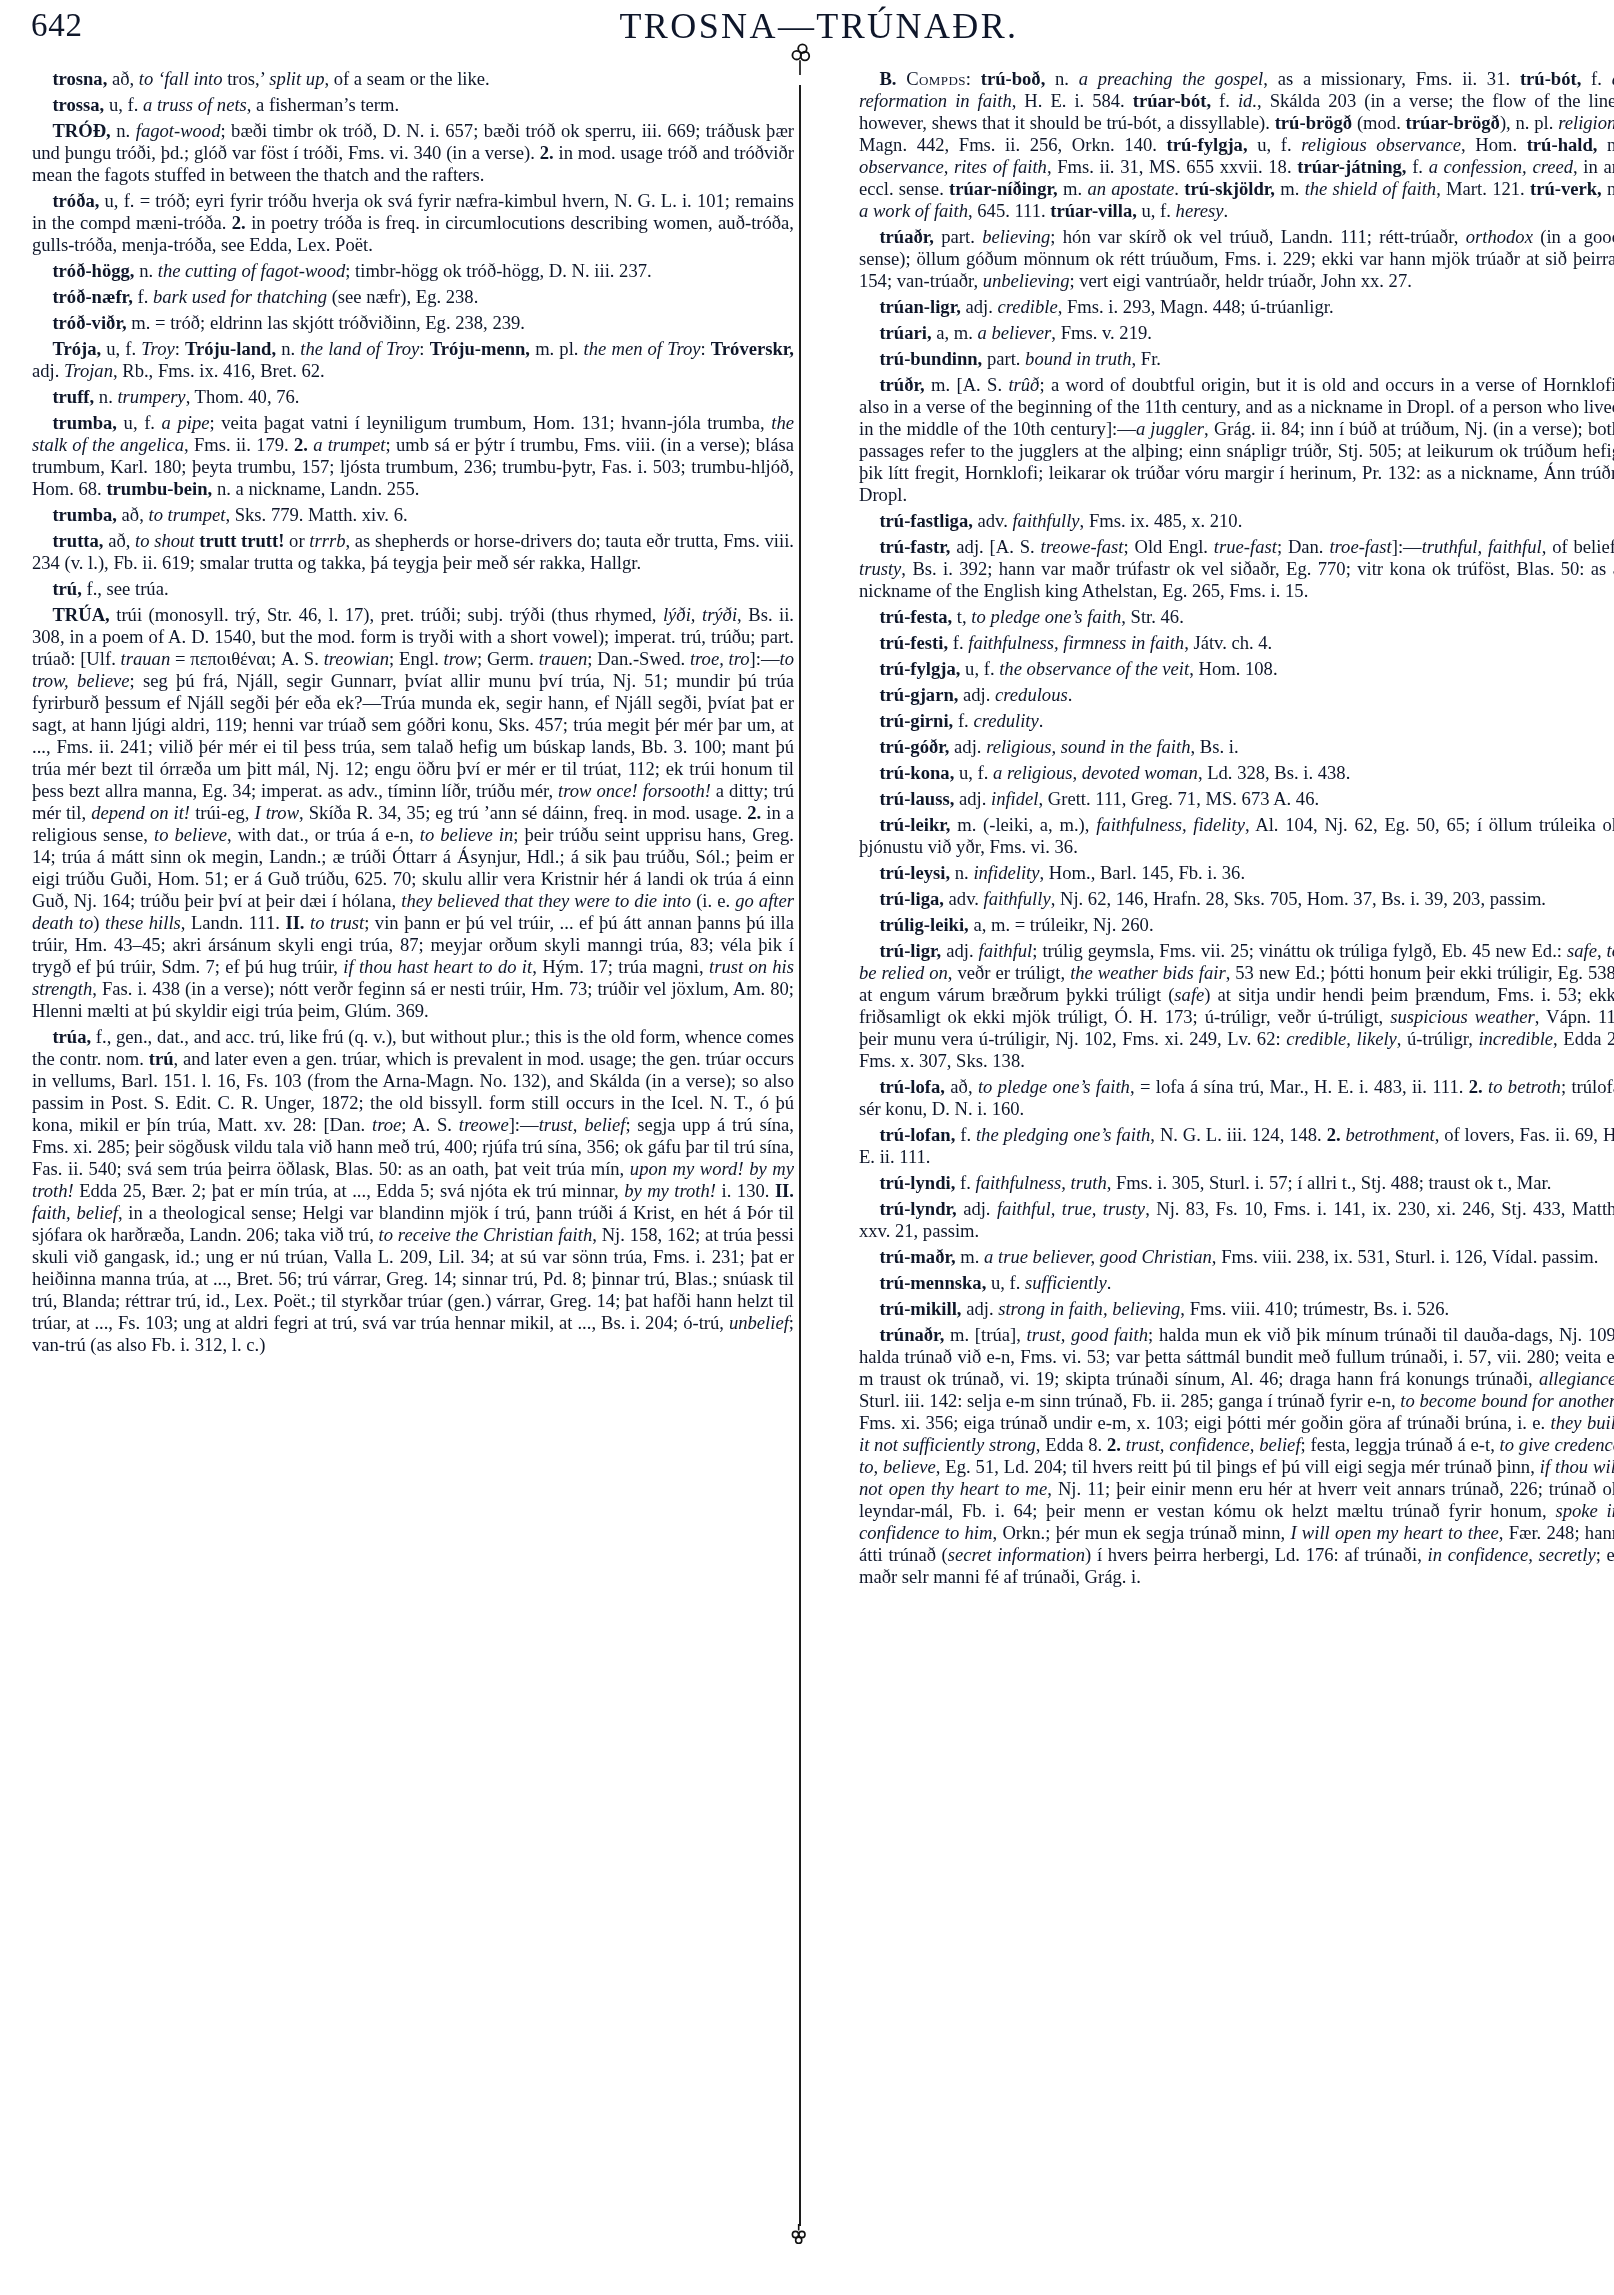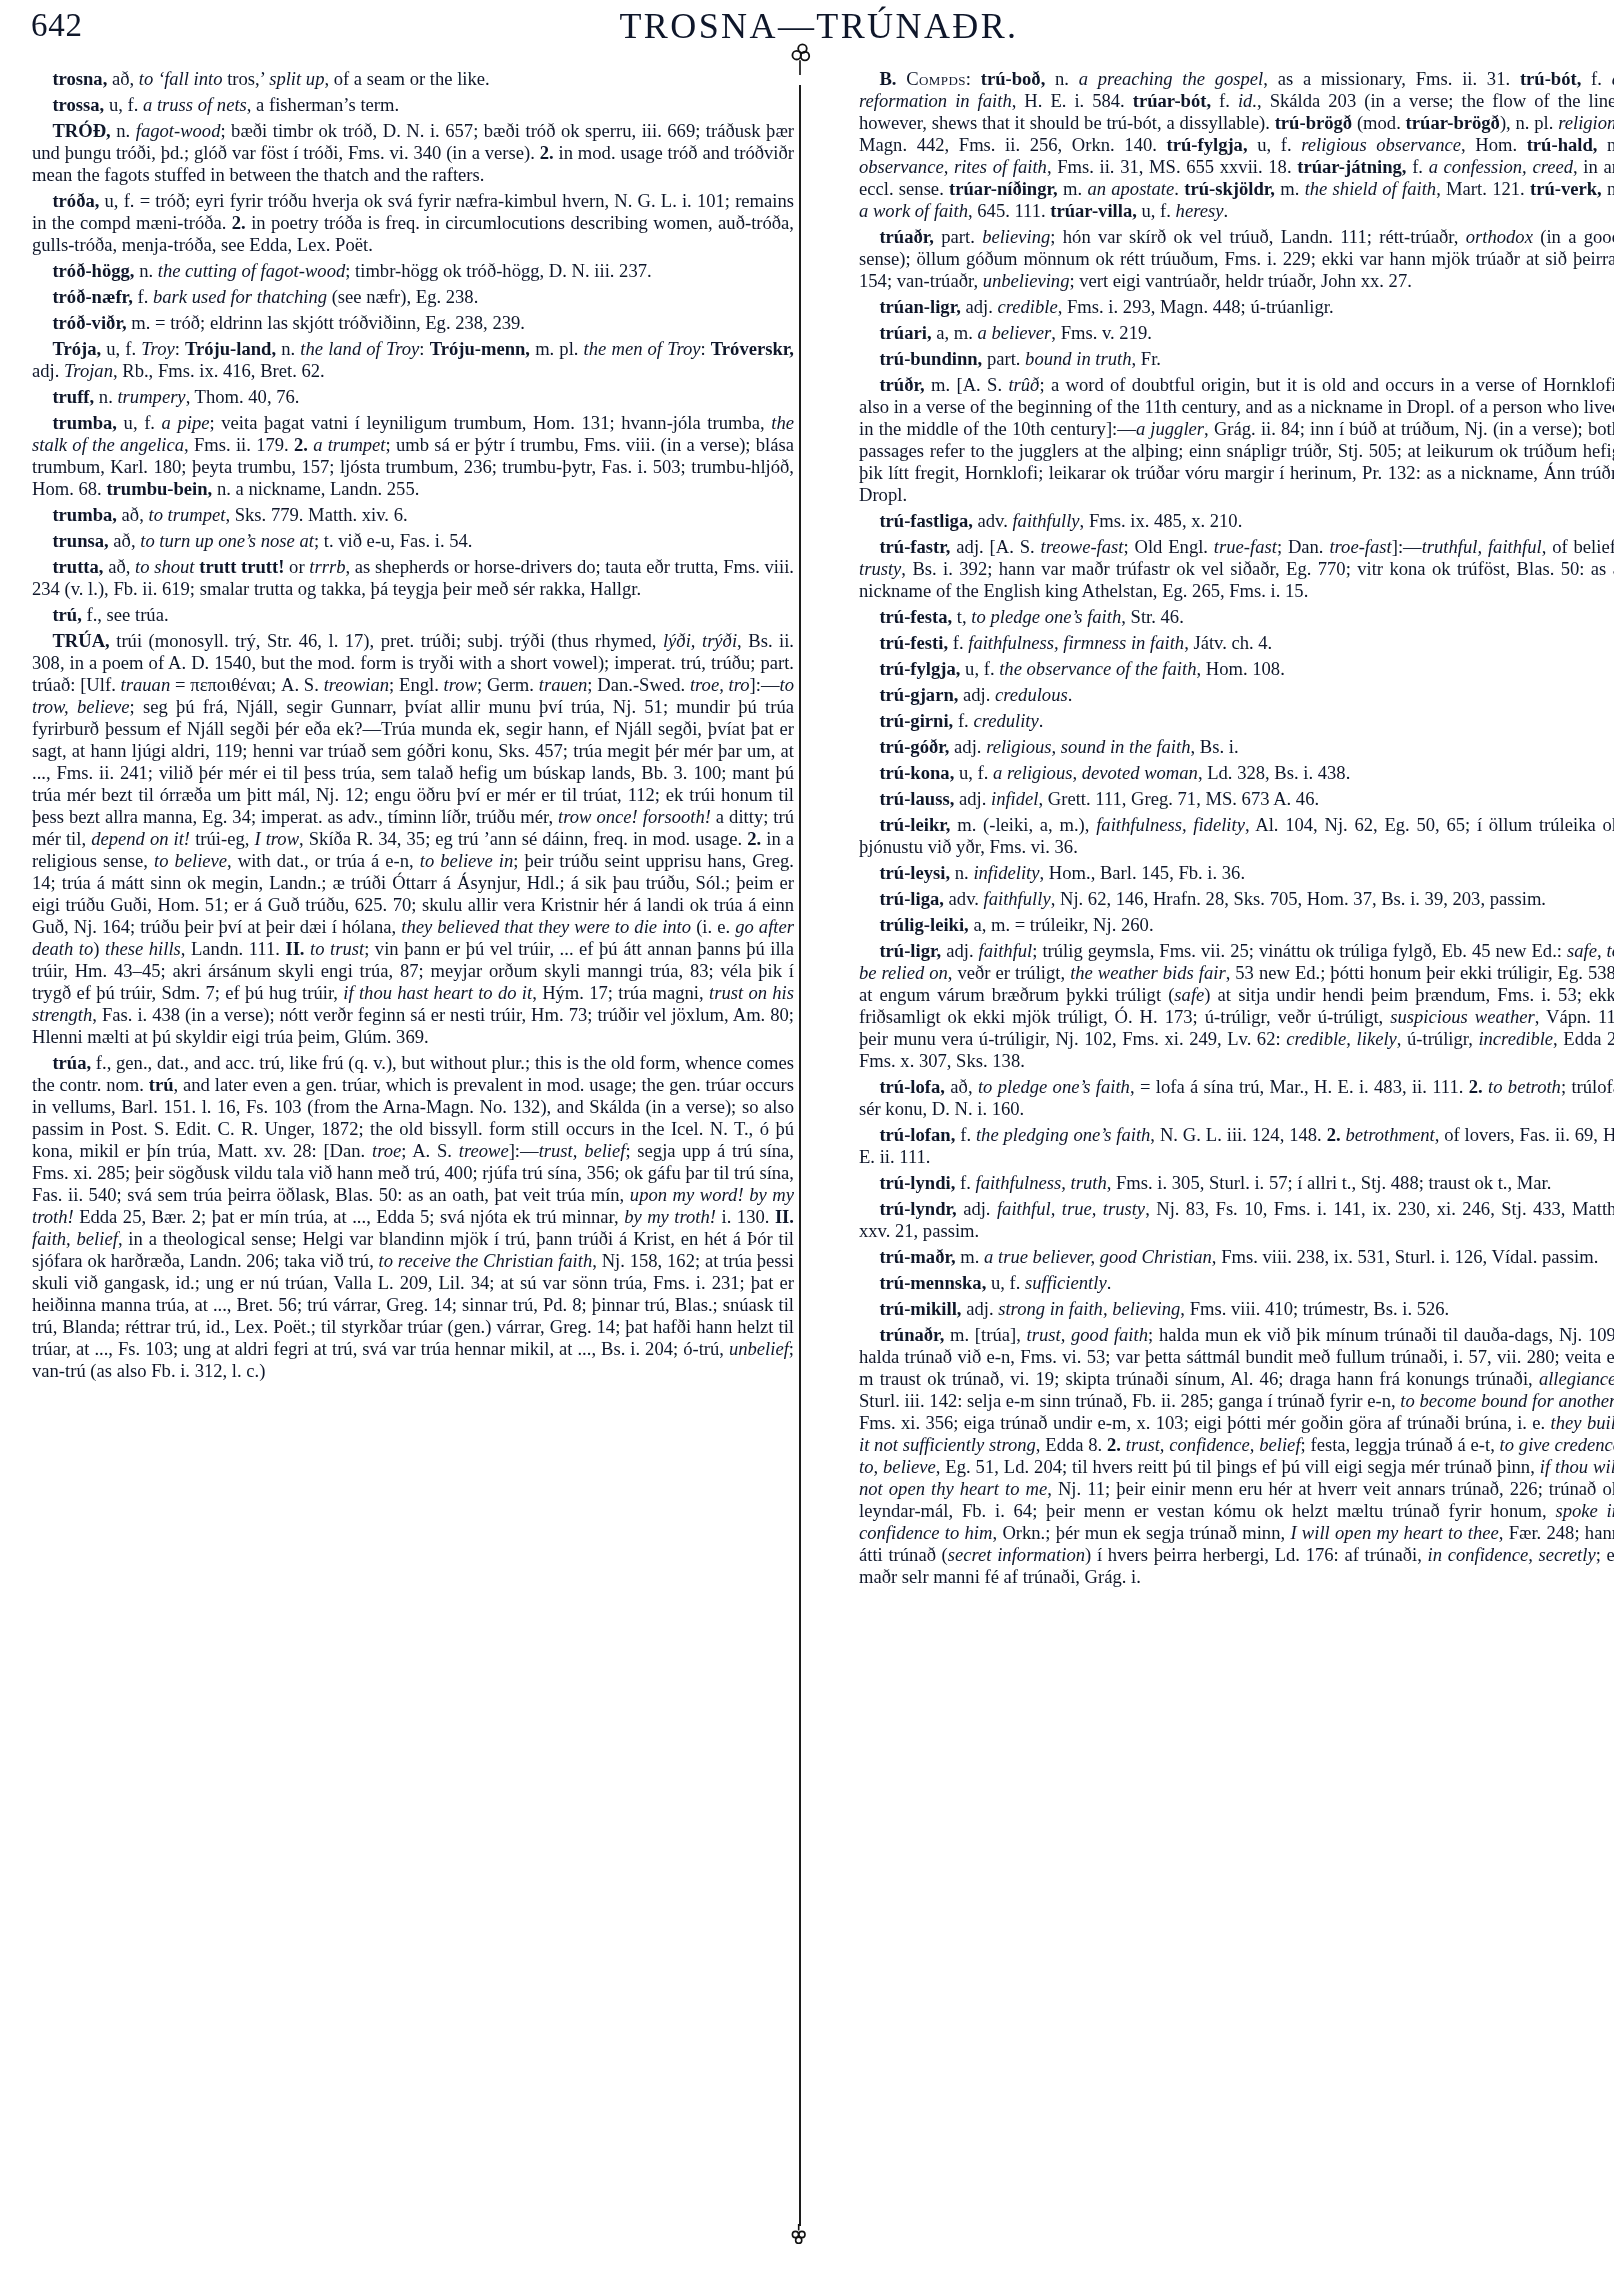--- a/index.html
+++ b/index.html
@@ -53,38 +53,37 @@
       <p class="entry"><span class="b">trossa, </span><span>u, f. </span><span class="i">a truss of nets</span><span>, a fisherman’s term.</span></p>
       <p class="entry"><span class="b">TRÓÐ, </span><span>n. </span><span class="i">fagot-wood</span><span>; bæði timbr ok tróð, D. N. i. 657; bæði tróð ok sperru, iii. 669; tráðusk þær und þungu tróði, þd.; glóð var föst í tróði, Fms. vi. 340 (in a verse). </span><span class="b">2. </span><span>in mod. usage tróð and tróðviðr mean the fagots stuffed in between the thatch and the rafters.</span></p>
       <p class="entry"><span class="b">tróða, </span><span>u, f. = tróð; eyri fyrir tróðu hverja ok svá fyrir næfra-kimbul hvern, N. G. L. i. 101; remains in the compd mæni-tróða. </span><span class="b">2. </span><span>in poetry tróða is freq. in circumlocutions describing women, auð-tróða, gulls-tróða, menja-tróða, see Edda, Lex. Poët.</span></p>
       <p class="entry"><span class="b">tróð-högg, </span><span>n. </span><span class="i">the cutting of fagot-wood</span><span>; timbr-högg ok tróð-högg, D. N. iii. 237.</span></p>
       <p class="entry"><span class="b">tróð-næfr, </span><span>f. </span><span class="i">bark used for thatching</span><span> (see næfr), Eg. 238.</span></p>
       <p class="entry"><span class="b">tróð-viðr, </span><span>m. = tróð; eldrinn las skjótt tróðviðinn, Eg. 238, 239.</span></p>
       <p class="entry"><span class="b">Trója, </span><span>u, f. </span><span class="i">Troy</span><span>: </span><span class="b">Tróju-land, </span><span>n. </span><span class="i">the land of Troy</span><span>: </span><span class="b">Tróju-menn, </span><span>m. pl. </span><span class="i">the men of Troy</span><span>: </span><span class="b">Tróverskr, </span><span>adj. </span><span class="i">Trojan</span><span>, Rb., Fms. ix. 416, Bret. 62.</span></p>
       <p class="entry"><span class="b">truff, </span><span>n. </span><span class="i">trumpery</span><span>, Thom. 40, 76.</span></p>
       <p class="entry"><span class="b">trumba, </span><span>u, f. </span><span class="i">a pipe</span><span>; veita þagat vatni í leyniligum trumbum, Hom. 131; hvann-jóla trumba, </span><span class="i">the stalk of the angelica</span><span>, Fms. ii. 179. </span><span class="b">2. </span><span class="i">a trumpet</span><span>; umb sá er þýtr í trumbu, Fms. viii. (in a verse); blása trumbum, Karl. 180; þeyta trumbu, 157; ljósta trumbum, 236; trumbu-þytr, Fas. i. 503; trumbu-hljóð, Hom. 68. </span><span class="b">trumbu-bein, </span><span>n. a nickname, Landn. 255.</span></p>
       <p class="entry"><span class="b">trumba, </span><span>að, </span><span class="i">to trumpet</span><span>, Sks. 779. Matth. xiv. 6.</span></p>
-      <p class="entry"><span class="b">trunsa, </span><span>að, </span><span class="i">to turn up one’s nose at</span><span>; t. við e-u, Fas. i. 54.</span></p>
       <p class="entry"><span class="b">trutta, </span><span>að, </span><span class="i">to shout </span><span class="b">trutt trutt!</span><span> or </span><span class="i">trrrb</span><span>, as shepherds or horse-drivers do; tauta eðr trutta, Fms. viii. 234 (v. l.), Fb. ii. 619; smalar trutta og takka, þá teygja þeir með sér rakka, Hallgr.</span></p>
       <p class="entry"><span class="b">trú, </span><span>f., see trúa.</span></p>
       <p class="entry"><span class="b">TRÚA, </span><span>trúi (monosyll. trý, Str. 46, l. 17), pret. trúði; subj. trýði (thus rhymed, </span><span class="i">lýði, trýði</span><span>, Bs. ii. 308, in a poem of A. D. 1540, but the mod. form is tryði with a short vowel); imperat. trú, trúðu; part. trúað: [Ulf. </span><span class="i">trauan</span><span> = πεποιθέναι; A. S. </span><span class="i">treowian</span><span>; Engl. </span><span class="i">trow</span><span>; Germ. </span><span class="i">trauen</span><span>; Dan.-Swed. </span><span class="i">troe, tro</span><span>]:—</span><span class="i">to trow, believe</span><span>; seg þú frá, Njáll, segir Gunnarr, þvíat allir munu því trúa, Nj. 51; mundir þú trúa fyrirburð þessum ef Njáll segði þér eða ek?—Trúa munda ek, segir hann, ef Njáll segði, þvíat þat er sagt, at hann ljúgi aldri, 119; henni var trúað sem góðri konu, Sks. 457; trúa megit þér mér þar um, at ..., Fms. ii. 241; vilið þér mér ei til þess trúa, sem talað hefig um búskap lands, Bb. 3. 100; mant þú trúa mér bezt til órræða um þitt mál, Nj. 12; engu öðru því er mér er til trúat, 112; ek trúi honum til þess bezt allra manna, Eg. 34; imperat. as adv., tíminn líðr, trúðu mér, </span><span class="i">trow once! forsooth!</span><span> a ditty; trú mér til, </span><span class="i">depend on it!</span><span> trúi-eg, </span><span class="i">I trow</span><span>, Skíða R. 34, 35; eg trú ’ann sé dáinn, freq. in mod. usage. </span><span class="b">2. </span><span>in a religious sense, </span><span class="i">to believe</span><span>, with dat., or trúa á e-n, </span><span class="i">to believe in</span><span>; þeir trúðu seint upprisu hans, Greg. 14; trúa á mátt sinn ok megin, Landn.; æ trúði Óttarr á Ásynjur, Hdl.; á sik þau trúðu, Sól.; þeim er eigi trúðu Guði, Hom. 51; er á Guð trúðu, 625. 70; skulu allir vera Kristnir hér á landi ok trúa á einn Guð, Nj. 164; trúðu þeir því at þeir dæi í hólana, </span><span class="i">they believed that they were to die into</span><span> (i. e. </span><span class="i">go after death to</span><span>) </span><span class="i">these hills</span><span>, Landn. 111. </span><span class="b">II. </span><span class="i">to trust</span><span>; vin þann er þú vel trúir, ... ef þú átt annan þanns þú illa trúir, Hm. 43–45; akri ársánum skyli engi trúa, 87; meyjar orðum skyli manngi trúa, 83; véla þik í trygð ef þú trúir, Sdm. 7; ef þú hug trúir, </span><span class="i">if thou hast heart to do it</span><span>, Hým. 17; trúa magni, </span><span class="i">trust on his strength</span><span>, Fas. i. 438 (in a verse); nótt verðr feginn sá er nesti trúir, Hm. 73; trúðir vel jöxlum, Am. 80; Hlenni mælti at þú skyldir eigi trúa þeim, Glúm. 369.</span></p>
       <p class="entry"><span class="b">trúa, </span><span>f., gen., dat., and acc. trú, like frú (q. v.), but without plur.; this is the old form, whence comes the contr. nom. </span><span class="b">trú</span><span>, and later even a gen. trúar, which is prevalent in mod. usage; the gen. trúar occurs in vellums, Barl. 151. l. 16, Fs. 103 (from the Arna-Magn. No. 132), and Skálda (in a verse); so also passim in Post. S. Edit. C. R. Unger, 1872; the old bissyll. form still occurs in the Icel. N. T., ó þú kona, mikil er þín trúa, Matt. xv. 28: [Dan. </span><span class="i">troe</span><span>; A. S. </span><span class="i">treowe</span><span>]:—</span><span class="i">trust, belief</span><span>; segja upp á trú sína, Fms. xi. 285; þeir sögðusk vildu tala við hann með trú, 400; rjúfa trú sína, 356; ok gáfu þar til trú sína, Fas. ii. 540; svá sem trúa þeirra öðlask, Blas. 50: as an oath, þat veit trúa mín, </span><span class="i">upon my word! by my troth!</span><span> Edda 25, Bær. 2; þat er mín trúa, at ..., Edda 5; svá njóta ek trú minnar, </span><span class="i">by my troth!</span><span> i. 130. </span><span class="b">II. </span><span class="i">faith, belief</span><span>, in a theological sense; Helgi var blandinn mjök í trú, þann trúði á Krist, en hét á Þór til sjófara ok harðræða, Landn. 206; taka við trú, </span><span class="i">to receive the Christian faith</span><span>, Nj. 158, 162; at trúa þessi skuli við gangask, id.; ung er nú trúan, Valla L. 209, Lil. 34; at sú var sönn trúa, Fms. i. 231; þat er heiðinna manna trúa, at ..., Bret. 56; trú várrar, Greg. 14; sinnar trú, Pd. 8; þinnar trú, Blas.; snúask til trú, Blanda; réttrar trú, id., Lex. Poët.; til styrkðar trúar (gen.) várrar, Greg. 14; þat hafði hann helzt til trúar, at ..., Fs. 103; ung at aldri fegri at trú, svá var trúa hennar mikil, at ..., Bs. i. 204; ó-trú, </span><span class="i">unbelief</span><span>; van-trú (as also Fb. i. 312, l. c.)</span></p>
     </div>
   <div class="col col-right">
       <p class="entry"><span class="b">B. </span><span class="sc">Compds</span><span>: </span><span class="b">trú-boð, </span><span>n. </span><span class="i">a preaching the gospel</span><span>, as a missionary, Fms. ii. 31. </span><span class="b">trú-bót, </span><span>f. </span><span class="i">a reformation in faith</span><span>, H. E. i. 584. </span><span class="b">trúar-bót, </span><span>f. </span><span class="i">id.</span><span>, Skálda 203 (in a verse; the flow of the line, however, shews that it should be trú-bót, a dissyllable). </span><span class="b">trú-brögð</span><span> (mod. </span><span class="b">trúar-brögð</span><span>), n. pl. </span><span class="i">religion</span><span>, Magn. 442, Fms. ii. 256, Orkn. 140. </span><span class="b">trú-fylgja, </span><span>u, f. </span><span class="i">religious observance</span><span>, Hom. </span><span class="b">trú-hald, </span><span>n. </span><span class="i">observance, rites of faith</span><span>, Fms. ii. 31, MS. 655 xxvii. 18. </span><span class="b">trúar-játning, </span><span>f. </span><span class="i">a confession, creed</span><span>, in an eccl. sense. </span><span class="b">trúar-níðingr, </span><span>m. </span><span class="i">an apostate</span><span>. </span><span class="b">trú-skjöldr, </span><span>m. </span><span class="i">the shield of faith</span><span>, Mart. 121. </span><span class="b">trú-verk, </span><span>n. </span><span class="i">a work of faith</span><span>, 645. 111. </span><span class="b">trúar-villa, </span><span>u, f. </span><span class="i">heresy</span><span>.</span></p>
       <p class="entry"><span class="b">trúaðr, </span><span>part. </span><span class="i">believing</span><span>; hón var skírð ok vel trúuð, Landn. 111; rétt-trúaðr, </span><span class="i">orthodox</span><span> (in a good sense); öllum góðum mönnum ok rétt trúuðum, Fms. i. 229; ekki var hann mjök trúaðr at sið þeirra, 154; van-trúaðr, </span><span class="i">unbelieving</span><span>; vert eigi vantrúaðr, heldr trúaðr, John xx. 27.</span></p>
       <p class="entry"><span class="b">trúan-ligr, </span><span>adj. </span><span class="i">credible</span><span>, Fms. i. 293, Magn. 448; ú-trúanligr.</span></p>
       <p class="entry"><span class="b">trúari, </span><span>a, m. </span><span class="i">a believer</span><span>, Fms. v. 219.</span></p>
       <p class="entry"><span class="b">trú-bundinn, </span><span>part. </span><span class="i">bound in truth</span><span>, Fr.</span></p>
       <p class="entry"><span class="b">trúðr, </span><span>m. [A. S. </span><span class="i">trûð</span><span>; a word of doubtful origin, but it is old and occurs in a verse of Hornklofi, also in a verse of the beginning of the 11th century, and as a nickname in Dropl. of a person who lived in the middle of the 10th century]:—</span><span class="i">a juggler</span><span>, Grág. ii. 84; inn í búð at trúðum, Nj. (in a verse); both passages refer to the jugglers at the alþing; einn snápligr trúðr, Stj. 505; at leikurum ok trúðum hefig þik lítt fregit, Hornklofi; leikarar ok trúðar vóru margir í herinum, Pr. 132: as a nickname, Ánn trúðr, Dropl.</span></p>
       <p class="entry"><span class="b">trú-fastliga, </span><span>adv. </span><span class="i">faithfully</span><span>, Fms. ix. 485, x. 210.</span></p>
       <p class="entry"><span class="b">trú-fastr, </span><span>adj. [A. S. </span><span class="i">treowe-fast</span><span>; Old Engl. </span><span class="i">true-fast</span><span>; Dan. </span><span class="i">troe-fast</span><span>]:—</span><span class="i">truthful, faithful</span><span>, of belief: </span><span class="i">trusty</span><span>, Bs. i. 392; hann var maðr trúfastr ok vel siðaðr, Eg. 770; vitr kona ok trúföst, Blas. 50: as a nickname of the English king Athelstan, Eg. 265, Fms. i. 15.</span></p>
       <p class="entry"><span class="b">trú-festa, </span><span>t, </span><span class="i">to pledge one’s faith</span><span>, Str. 46.</span></p>
       <p class="entry"><span class="b">trú-festi, </span><span>f. </span><span class="i">faithfulness, firmness in faith</span><span>, Játv. ch. 4.</span></p>
-      <p class="entry"><span class="b">trú-fylgja, </span><span>u, f. </span><span class="i">the observance of the faith</span><span>, Hom. 108.</span></p>
+      <p class="entry"><span class="b">trú-fylgja, </span><span>u, f. </span><span class="i">the observance of the veit</span><span>, Hom. 108.</span></p>
       <p class="entry"><span class="b">trú-gjarn, </span><span>adj. </span><span class="i">credulous</span><span>.</span></p>
       <p class="entry"><span class="b">trú-girni, </span><span>f. </span><span class="i">credulity</span><span>.</span></p>
       <p class="entry"><span class="b">trú-góðr, </span><span>adj. </span><span class="i">religious, sound in the faith</span><span>, Bs. i.</span></p>
       <p class="entry"><span class="b">trú-kona, </span><span>u, f. </span><span class="i">a religious, devoted woman</span><span>, Ld. 328, Bs. i. 438.</span></p>
       <p class="entry"><span class="b">trú-lauss, </span><span>adj. </span><span class="i">infidel</span><span>, Grett. 111, Greg. 71, MS. 673 A. 46.</span></p>
       <p class="entry"><span class="b">trú-leikr, </span><span>m. (-leiki, a, m.), </span><span class="i">faithfulness, fidelity</span><span>, Al. 104, Nj. 62, Eg. 50, 65; í öllum trúleika ok þjónustu við yðr, Fms. vi. 36.</span></p>
       <p class="entry"><span class="b">trú-leysi, </span><span>n. </span><span class="i">infidelity</span><span>, Hom., Barl. 145, Fb. i. 36.</span></p>
       <p class="entry"><span class="b">trú-liga, </span><span>adv. </span><span class="i">faithfully</span><span>, Nj. 62, 146, Hrafn. 28, Sks. 705, Hom. 37, Bs. i. 39, 203, passim.</span></p>
       <p class="entry"><span class="b">trúlig-leiki, </span><span>a, m. = trúleikr, Nj. 260.</span></p>
       <p class="entry"><span class="b">trú-ligr, </span><span>adj. </span><span class="i">faithful</span><span>; trúlig geymsla, Fms. vii. 25; vináttu ok trúliga fylgð, Eb. 45 new Ed.: </span><span class="i">safe, to be relied on</span><span>, veðr er trúligt, </span><span class="i">the weather bids fair</span><span>, 53 new Ed.; þótti honum þeir ekki trúligir, Eg. 538; at engum várum bræðrum þykki trúligt (</span><span class="i">safe</span><span>) at sitja undir hendi þeim þrændum, Fms. i. 53; ekki friðsamligt ok ekki mjök trúligt, Ó. H. 173; ú-trúligr, veðr ú-trúligt, </span><span class="i">suspicious weather</span><span>, Vápn. 11; þeir munu vera ú-trúligir, Nj. 102, Fms. xi. 249, Lv. 62: </span><span class="i">credible, likely</span><span>, ú-trúligr, </span><span class="i">incredible</span><span>, Edda 2, Fms. x. 307, Sks. 138.</span></p>

